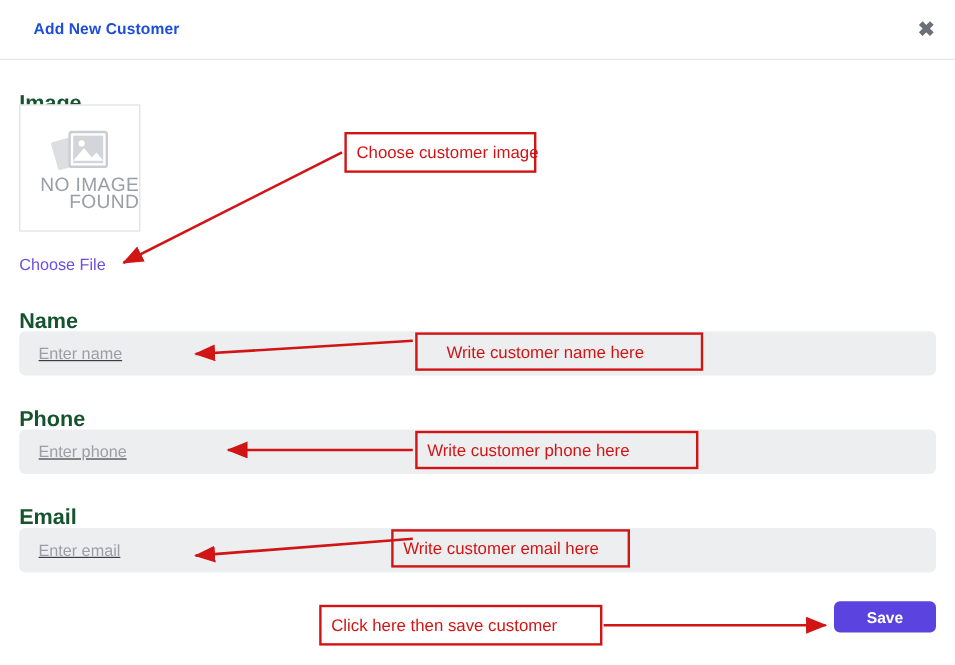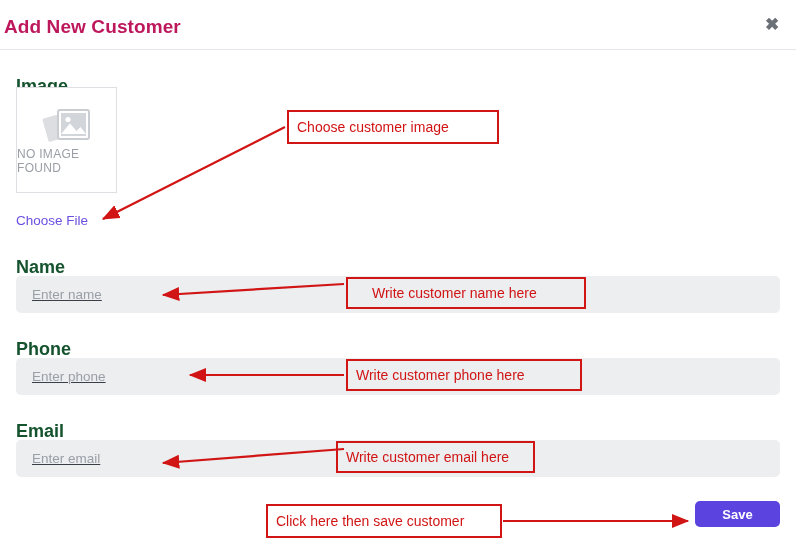--- a/index.html
+++ b/index.html
@@ -29,25 +29,25 @@
     position: absolute;
     left: 0;
     top: 0;
     width: 796px;
     height: 50px;
     border-bottom: 1px solid #e4e6eb;
     box-sizing: border-box;
   }
   .modal-title {
     position: absolute;
-    left: 4px;
+    left: 28px;
     top: 16px;
-    font-size: 19px;
-    font-weight: bold;
-    color: #be185d;
+    font-size: 13px;
+    font-weight: bold;
+    color: #1d4ed8;
     letter-spacing: 0.1px;
   }
   .close-btn {
     position: absolute;
     right: 13px;
     top: 14px;
     width: 22px;
     height: 22px;
     line-height: 22px;
     text-align: center;
@@ -94,22 +94,22 @@
     top: 16px;
     transform: translateX(-50%);
     width: 54px;
     height: 48px;
   }
   .no-image-text {
     position: absolute;
     left: 0;
     right: 0;
     top: 60px;
-    text-align: left;
-    font-size: 12px;
+    text-align: right;
+    font-size: 16px;
     line-height: 13.5px;
     color: #9a9ea6;
     letter-spacing: 0.3px;
   }
   .choose-file {
     position: absolute;
     left: 16px;
     top: 163px;
     font-size: 13.5px;
     color: #6a4fe0;
@@ -174,24 +174,24 @@
     background: transparent;
     color: #d11414;
     font-size: 14px;
     font-family: "Liberation Sans", sans-serif;
     display: flex;
     align-items: center;
     box-sizing: border-box;
     padding: 0 8px;
     white-space: nowrap;
   }
-  .anno-img   { left: 287px; top: 110px; width: 212px; height: 34px; }
+  .anno-img   { left: 287px; top: 110px; width: 160px; height: 34px; }
   .anno-name  { left: 346px; top: 277px; width: 240px; height: 32px; padding-left: 24px; }
   .anno-phone { left: 346px; top: 359px; width: 236px; height: 32px; }
-  .anno-email { left: 336px; top: 441px; width: 199px; height: 32px; }
+  .anno-email { left: 326px; top: 441px; width: 199px; height: 32px; }
   .anno-save  { left: 266px; top: 504px; width: 236px; height: 34px; }
 
   .anno-svg {
     position: absolute;
     left: 0;
     top: 0;
     width: 796px;
     height: 554px;
   }
 </style>

